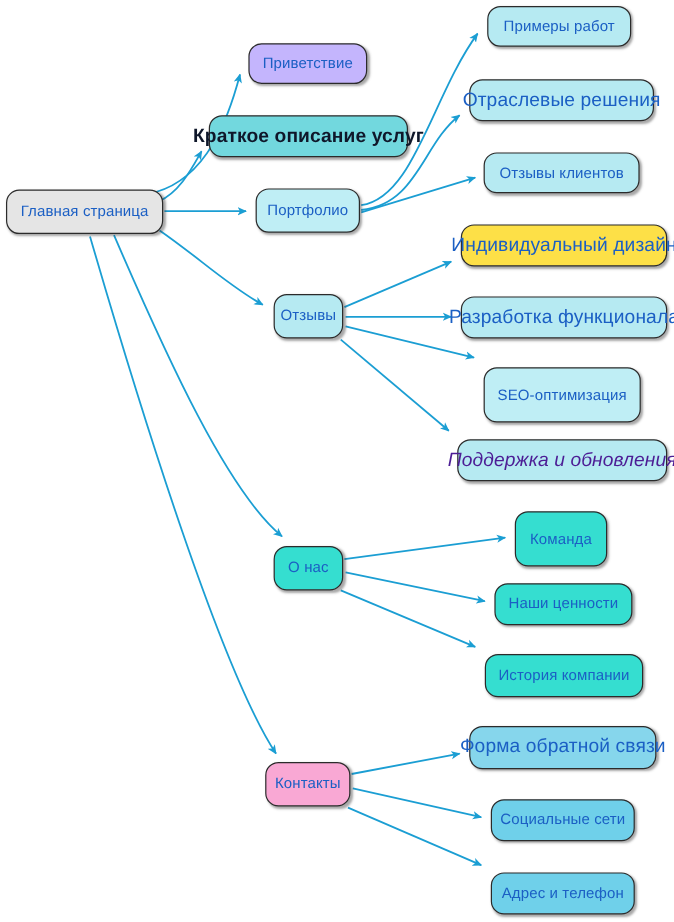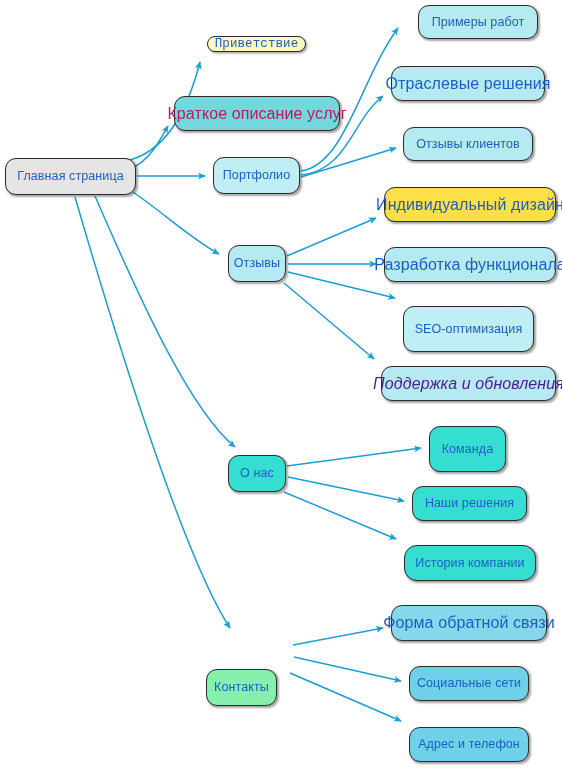--- a/index.html
+++ b/index.html
@@ -78,30 +78,30 @@
         <path d="M 293 645 L 383 628" fill="none" stroke="#1b9ed3" stroke-width="1.5" marker-end="url(#arrow)"></path>
         <path d="M 294 657 L 401 681" fill="none" stroke="#1b9ed3" stroke-width="1.5" marker-end="url(#arrow)"></path>
         <path d="M 290 673 L 401 721" fill="none" stroke="#1b9ed3" stroke-width="1.5" marker-end="url(#arrow)"></path>
       </g>
   </svg>
 
   <div id="nodes">
       <div class="node" style="left: 5px; top: 158px; width: 131px; height: 37px; background: #e5e5e5; border-color: rgb(43, 43, 43);">
         <span class="node-label" style="color: rgb(27, 95, 196);">Главная страница</span>
       </div>
-      <div class="node" style="left: 207px; top: 36px; width: 99px; height: 16px; background: #fef9c3; border-color: rgb(43, 43, 43); font-family: Liberation Mono, monospace;">
+      <div class="node" style="left: 207px; top: 36px; width: 99px; height: 34px; background: #c4b5fd; border-color: rgb(43, 43, 43);">
         <span class="node-label" style="color: rgb(27, 95, 196);">Приветствие</span>
       </div>
       <div class="node" style="left: 174px; top: 96px; width: 166px; height: 35px; background: rgb(114, 216, 222); border-color: rgb(43, 43, 43);">
-        <span class="node-label small" style="color: #be185d;">Краткое описание услуг</span>
+        <span class="node-label small" style="color: #0f172a; font-weight: bold;">Краткое описание услуг</span>
       </div>
       <div class="node" style="left: 213px; top: 157px; width: 87px; height: 37px; background: rgb(191, 238, 245); border-color: rgb(43, 43, 43);">
         <span class="node-label" style="color: rgb(27, 95, 196);">Портфолио</span>
       </div>
-      <div class="node" style="left: 406px; top: 5px; width: 120px; height: 34px; background: rgb(182, 234, 242); border-color: rgb(43, 43, 43); margin-left: 12px;">
+      <div class="node" style="left: 406px; top: 5px; width: 120px; height: 34px; background: rgb(182, 234, 242); border-color: rgb(43, 43, 43);">
         <span class="node-label" style="color: rgb(27, 95, 196);">Примеры работ</span>
       </div>
       <div class="node" style="left: 391px; top: 66px; width: 154px; height: 35px; background: rgb(182, 234, 242); border-color: rgb(43, 43, 43);">
         <span class="node-label small" style="color: rgb(27, 95, 196);">Отраслевые решения</span>
       </div>
       <div class="node" style="left: 403px; top: 127px; width: 130px; height: 34px; background: rgb(182, 234, 242); border-color: rgb(43, 43, 43);">
         <span class="node-label" style="color: rgb(27, 95, 196);">Отзывы клиентов</span>
       </div>
       <div class="node" style="left: 228px; top: 245px; width: 58px; height: 37px; background: rgb(182, 234, 242); border-color: rgb(43, 43, 43);">
         <span class="node-label" style="color: rgb(27, 95, 196);">Отзывы</span>
@@ -118,26 +118,26 @@
       <div class="node" style="left: 381px; top: 366px; width: 175px; height: 35px; background: rgb(182, 234, 242); border-color: rgb(43, 43, 43);">
         <span class="node-label small" style="color: #4c1d95; font-style: italic;">Поддержка и обновления</span>
       </div>
       <div class="node" style="left: 228px; top: 455px; width: 58px; height: 37px; background: rgb(53, 222, 208); border-color: rgb(43, 43, 43);">
         <span class="node-label" style="color: rgb(27, 95, 196);">О нас</span>
       </div>
       <div class="node" style="left: 429px; top: 426px; width: 77px; height: 46px; background: rgb(53, 222, 208); border-color: rgb(43, 43, 43);">
         <span class="node-label" style="color: rgb(27, 95, 196);">Команда</span>
       </div>
       <div class="node" style="left: 412px; top: 486px; width: 115px; height: 35px; background: rgb(53, 222, 208); border-color: rgb(43, 43, 43);">
-        <span class="node-label" style="color: rgb(27, 95, 196);">Наши решения</span>
+        <span class="node-label" style="color: rgb(27, 95, 196);">Наши ценности</span>
       </div>
-      <div class="node" style="left: 404px; top: 545px; width: 132px; height: 36px; background: rgb(53, 222, 208); border-color: rgb(43, 43, 43); border-radius: 13px;">
+      <div class="node" style="left: 404px; top: 545px; width: 132px; height: 36px; background: rgb(53, 222, 208); border-color: rgb(43, 43, 43);">
         <span class="node-label" style="color: rgb(27, 95, 196);">История компании</span>
       </div>
-      <div class="node" style="left: 206px; top: 635px; width: 71px; height: 37px; background: #86efac; border-color: rgb(43, 43, 43); margin-top: 34px;">
+      <div class="node" style="left: 221px; top: 635px; width: 71px; height: 37px; background: #f9a8d4; border-color: rgb(43, 43, 43);">
         <span class="node-label" style="color: rgb(27, 95, 196);">Контакты</span>
       </div>
       <div class="node" style="left: 391px; top: 605px; width: 156px; height: 36px; background: rgb(134, 214, 236); border-color: rgb(43, 43, 43);">
         <span class="node-label small" style="color: rgb(27, 95, 196);">Форма обратной связи</span>
       </div>
       <div class="node" style="left: 409px; top: 666px; width: 120px; height: 35px; background: rgb(111, 208, 234); border-color: rgb(43, 43, 43);">
         <span class="node-label" style="color: rgb(27, 95, 196);">Социальные сети</span>
       </div>
       <div class="node" style="left: 409px; top: 727px; width: 120px; height: 35px; background: rgb(111, 208, 234); border-color: rgb(43, 43, 43);">
         <span class="node-label" style="color: rgb(27, 95, 196);">Адрес и телефон</span>

